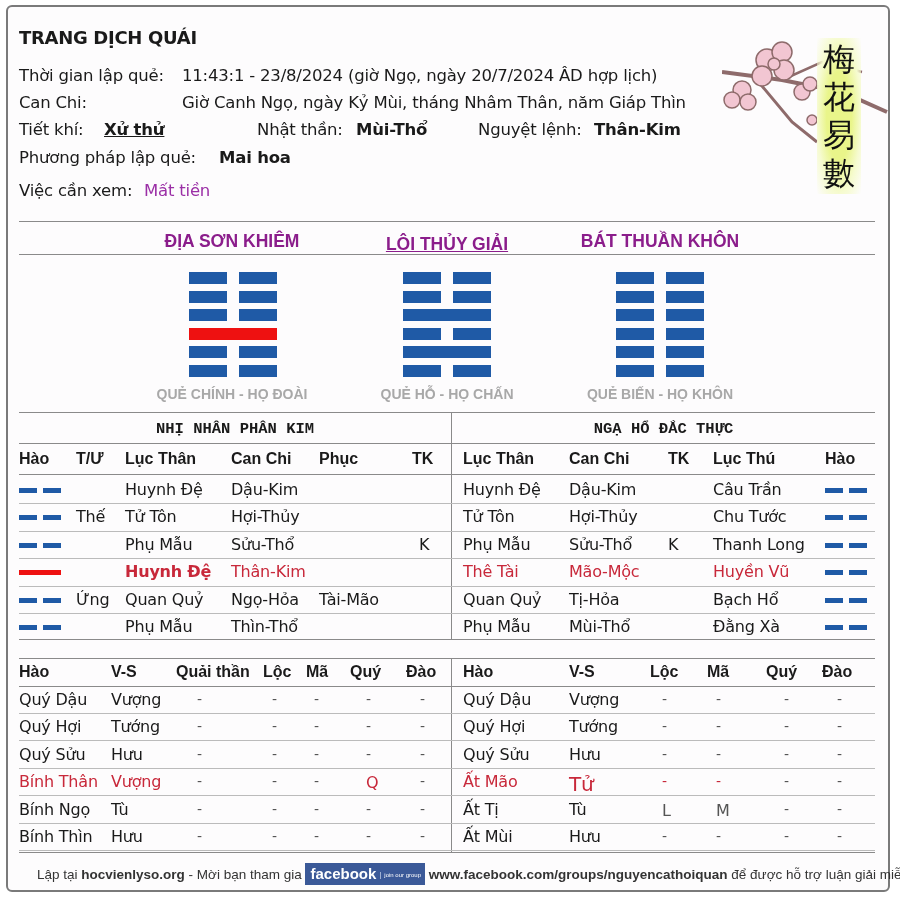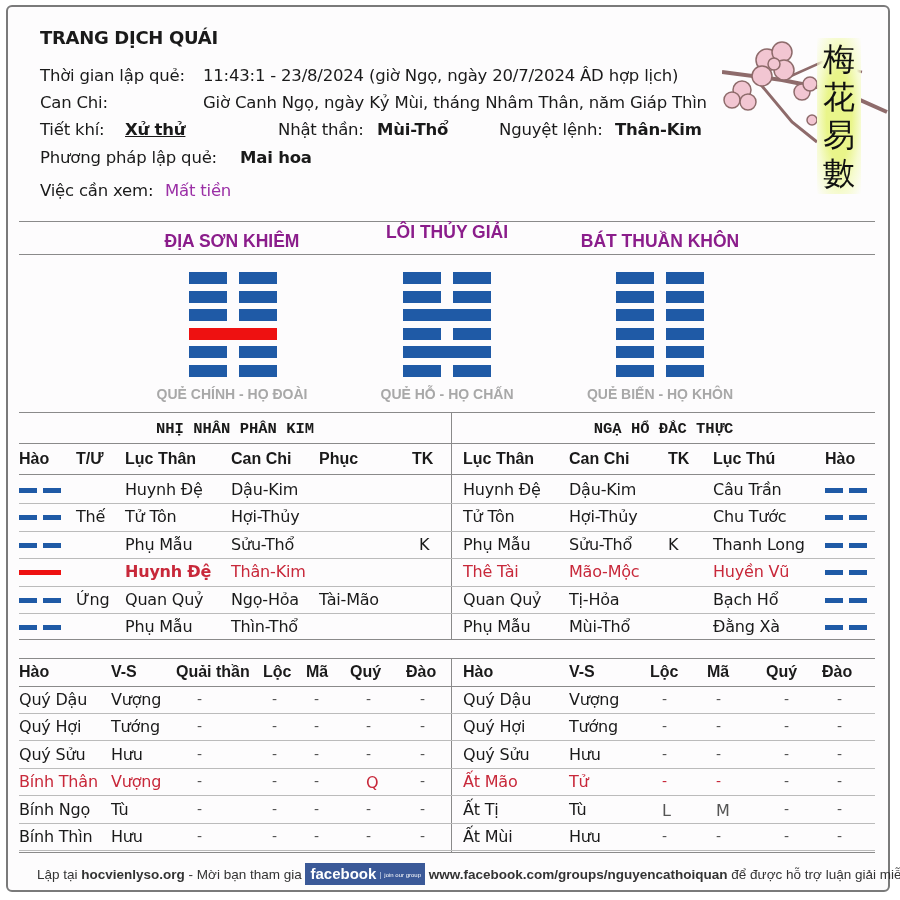--- a/index.html
+++ b/index.html
@@ -5,21 +5,21 @@
   html, body { margin:0; padding:0; }
   body {
     width:900px; height:900px; background:#fff; position:relative; overflow:hidden;
     font-family:"DejaVu Sans", sans-serif; color:#1a1a1a;
   }
   .frame {
     position:absolute; left:6px; top:5px; width:884px; height:887px;
     border:2px solid #7a7a7a; border-radius:6px; box-sizing:border-box;
     background:#fdfcfd;
   }
-  .abs { position:absolute; white-space:nowrap;margin-left:21px; }
+  .abs { position:absolute; white-space:nowrap; }
   .title { left:19px; top:27px; font-weight:bold; font-size:18px; letter-spacing:-0.3px; }
   .info { font-size:16.5px; letter-spacing:-0.2px; }
   .b { font-weight:bold; }
   .purple { color:#9b2fa6; }
   .hline { position:absolute; height:1px; background:#8a8a8a; }
   .hex-title { position:absolute; font-family:"Liberation Sans", sans-serif; font-weight:bold; font-size:17.5px; color:#8b1d8b; text-align:center; }
   .hex { position:absolute; width:88px; }
   .line { height:12px; margin-bottom:6.6px; position:relative; }
   .yang { background:#1f5aa6; width:88px; }
   .yin::before, .yin::after { content:""; position:absolute; top:0; width:38px; height:12px; background:#1f5aa6; }
@@ -90,21 +90,21 @@
   <div>梅</div>
   <div>花</div>
   <div>易</div>
   <div>數</div>
 </div>
 
 <div class="hline" style="left:19px;top:221px;width:856px;"></div>
 <div class="hline" style="left:19px;top:254px;width:856px;"></div>
 
 <div class="hex-title" style="left:142px;top:231px;width:180px;">ĐỊA SƠN KHIÊM</div>
-<div class="hex-title" style="left:357px;top:222px;width:180px;">LÔI THỦY GIẢI</div>
+<div class="hex-title" style="left:357px;top:234px;width:180px;text-decoration:underline;">LÔI THỦY GIẢI</div>
 <div class="hex-title" style="left:570px;top:231px;width:180px;">BÁT THUẦN KHÔN</div>
 
 <div class="hex" style="left:189px;top:272px;">
   <div class="line yin"></div>
   <div class="line yin"></div>
   <div class="line yin"></div>
   <div class="line yang moving"></div>
   <div class="line yin"></div>
   <div class="line yin"></div>
 </div>
@@ -271,21 +271,21 @@
     <div class="dash" style="left: 837px; top: 745.8px;">-</div>
     <div class="hline" style="left: 19px; top: 768px; width: 856px; background: rgb(187, 187, 187);"></div>
     <div class="td" style="left: 19px; top: 772.2px; color: rgb(200, 40, 58); font-size: 16px;">Bính Thân</div>
     <div class="td" style="left: 111px; top: 772.2px; color: rgb(200, 40, 58); font-size: 16px;">Vượng</div>
     <div class="dash" style="left: 197px; top: 773.2px;">-</div>
     <div class="dash" style="left: 272px; top: 773.2px;">-</div>
     <div class="dash" style="left: 314px; top: 773.2px;">-</div>
     <div class="dash" style="left: 366px; top: 773.2px; color: rgb(200, 40, 58); font-size: 16px;">Q</div>
     <div class="dash" style="left: 420px; top: 773.2px;">-</div>
     <div class="td" style="left: 463px; top: 772.2px; color: rgb(200, 40, 58); font-size: 16px;">Ất Mão</div>
-    <div class="td" style="left: 569px; top: 772.2px; color: rgb(200, 40, 58); font-size: 16px;">Tử</div>
+    <div class="td" style="left: 569px; top: 772.2px; color: rgb(200, 40, 58); font-size: 20px;">Tử</div>
     <div class="dash" style="left: 662px; top: 773.2px; color: rgb(200, 40, 58);">-</div>
     <div class="dash" style="left: 716px; top: 773.2px; color: rgb(200, 40, 58);">-</div>
     <div class="dash" style="left: 784px; top: 773.2px;">-</div>
     <div class="dash" style="left: 837px; top: 773.2px;">-</div>
     <div class="hline" style="left: 19px; top: 795px; width: 856px; background: rgb(187, 187, 187);"></div>
     <div class="td" style="left: 19px; top: 799.6px;">Bính Ngọ</div>
     <div class="td" style="left: 111px; top: 799.6px;">Tù</div>
     <div class="dash" style="left: 197px; top: 800.6px;">-</div>
     <div class="dash" style="left: 272px; top: 800.6px;">-</div>
     <div class="dash" style="left: 314px; top: 800.6px;">-</div>

